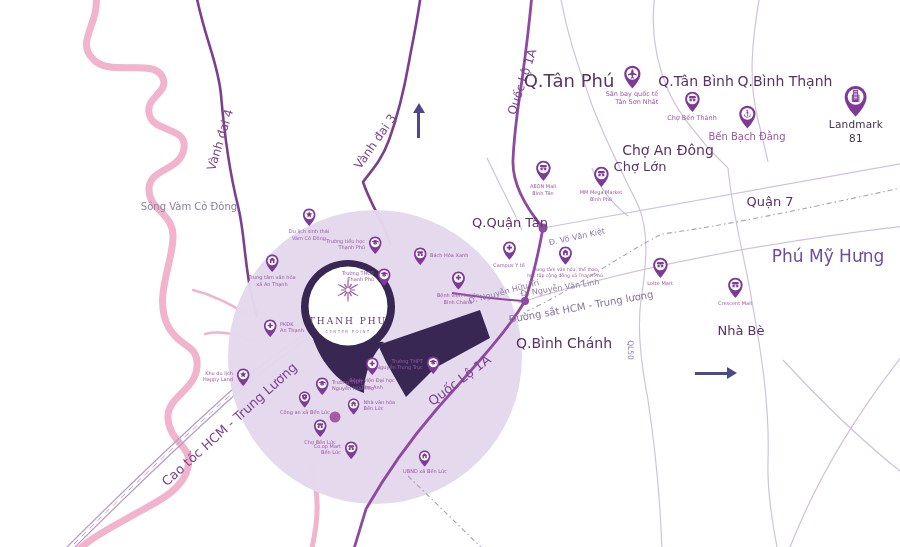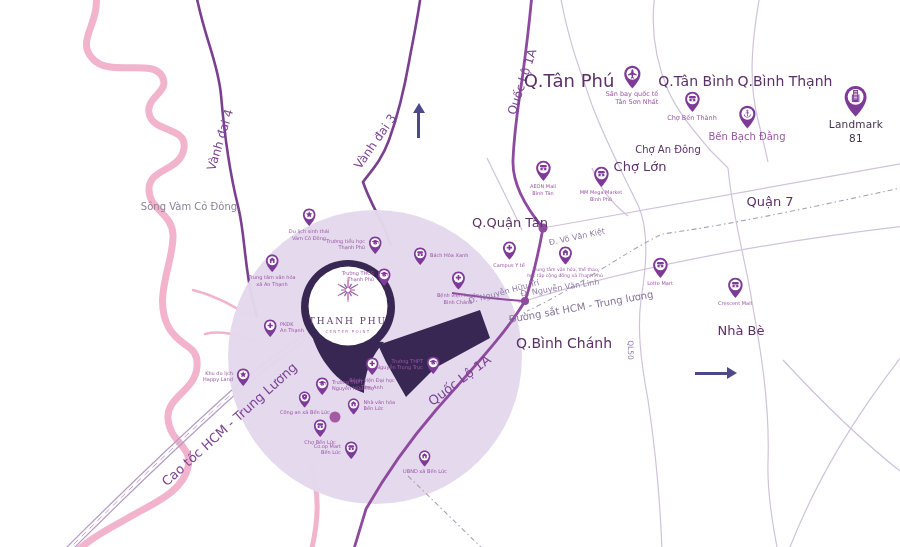--- a/index.html
+++ b/index.html
@@ -141,25 +141,26 @@
 
 <div class="lbl lbl-water" style="left: 189px; top: 207px; font-size: 10px; transform: translate(-50%, -50%) rotate(0deg);">Sông Vàm Cỏ Đông</div>
     <div class="lbl lbl-road" style="left: 221px; top: 140px; font-size: 12px; transform: translate(-50%, -50%) rotate(-73deg);">Vành đai 4</div>
     <div class="lbl lbl-road" style="left: 376px; top: 142px; font-size: 12px; transform: translate(-50%, -50%) rotate(-55deg);">Vành đai 3</div>
     <div class="lbl lbl-road" style="left: 523px; top: 82px; font-size: 12px; transform: translate(-50%, -50%) rotate(-72deg);">Quốc Lộ 1A</div>
     <div class="lbl lbl-road" style="left: 460px; top: 381px; font-size: 13px; transform: translate(-50%, -50%) rotate(-37deg);">Quốc Lộ 1A</div>
     <div class="lbl lbl-road" style="left: 230px; top: 425px; font-size: 13px; transform: translate(-50%, -50%) rotate(-42deg);">Cao tốc HCM - Trung Lương</div>
     <div class="lbl lbl-district" style="left: 569px; top: 81px; font-size: 18px; transform: translate(-50%, -50%) rotate(0deg);">Q.Tân Phú</div>
     <div class="lbl lbl-district" style="left: 696px; top: 81px; font-size: 14px; transform: translate(-50%, -50%) rotate(0deg);">Q.Tân Bình</div>
     <div class="lbl lbl-district" style="left: 785px; top: 81px; font-size: 14px; transform: translate(-50%, -50%) rotate(0deg);">Q.Bình Thạnh</div>
-    <div class="lbl lbl-district" style="left: 668px; top: 150px; font-size: 10px; transform: translate(-50%, -50%) rotate(0deg);">Chợ An Đông</div>
+    <div class="lbl lbl-district" style="left: 668px; top: 150px; font-size: 14px; transform: translate(-50%, -50%) rotate(0deg);">Chợ An Đông</div>
     <div class="lbl lbl-district" style="left: 640px; top: 167px; font-size: 13px; transform: translate(-50%, -50%) rotate(0deg);">Chợ Lớn</div>
     <div class="lbl lbl-district" style="left: 510px; top: 223px; font-size: 13px; transform: translate(-50%, -50%) rotate(0deg);">Q.Quận Tân</div>
     <div class="lbl lbl-district" style="left: 564px; top: 343px; font-size: 14px; transform: translate(-50%, -50%) rotate(0deg);">Q.Bình Chánh</div>
     <div class="lbl lbl-district" style="left: 770px; top: 202px; font-size: 13px; transform: translate(-50%, -50%) rotate(0deg);">Quận 7</div>
+    <div class="lbl lbl-big" style="left: 828px; top: 257px; font-size: 17px; transform: translate(-50%, -50%) rotate(0deg);">Phú Mỹ Hưng</div>
     <div class="lbl lbl-district" style="left: 741px; top: 331px; font-size: 13px; transform: translate(-50%, -50%) rotate(0deg);">Nhà Bè</div>
     <div class="lbl lbl-roadsmall" style="left: 577px; top: 237px; font-size: 8px; transform: translate(-50%, -50%) rotate(-12deg);">Đ. Võ Văn Kiệt</div>
     <div class="lbl lbl-roadsmall" style="left: 560px; top: 288px; font-size: 8px; transform: translate(-50%, -50%) rotate(-9deg);">Đ. Nguyễn Văn Linh</div>
     <div class="lbl lbl-roadsmall" style="left: 504px; top: 292px; font-size: 8px; transform: translate(-50%, -50%) rotate(-15deg);">Đ. Nguyễn Hữu Trí</div>
     <div class="lbl lbl-rail" style="left: 581px; top: 307px; font-size: 10px; transform: translate(-50%, -50%) rotate(-10deg);">Đường sắt HCM - Trung lương</div>
     <div class="lbl lbl-roadsmall" style="left: 630px; top: 350px; font-size: 7.5px; transform: translate(-50%, -50%) rotate(90deg);">QL50</div>
     <div class="poi" style="left: 622.64px; top: 64.6px;"><svg width="18.72" height="24.18" viewBox="0 0 24 31">
         <path d="M12 1C6 1 1.6 5.7 1.6 11.6 1.6 19.8 12 30 12 30s10.4-10.2 10.4-18.4C22.4 5.7 18 1 12 1z" fill="#7d3a97"></path>
         <circle cx="12" cy="11.3" r="7.6" fill="#fff"></circle>
         <g fill="#7d3a97">

